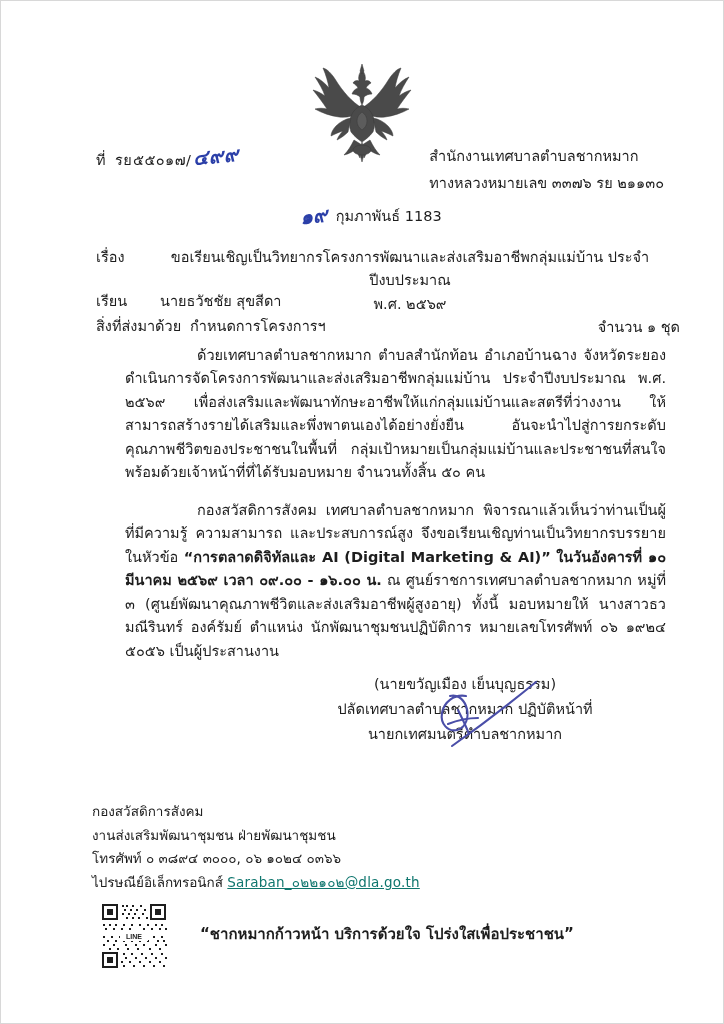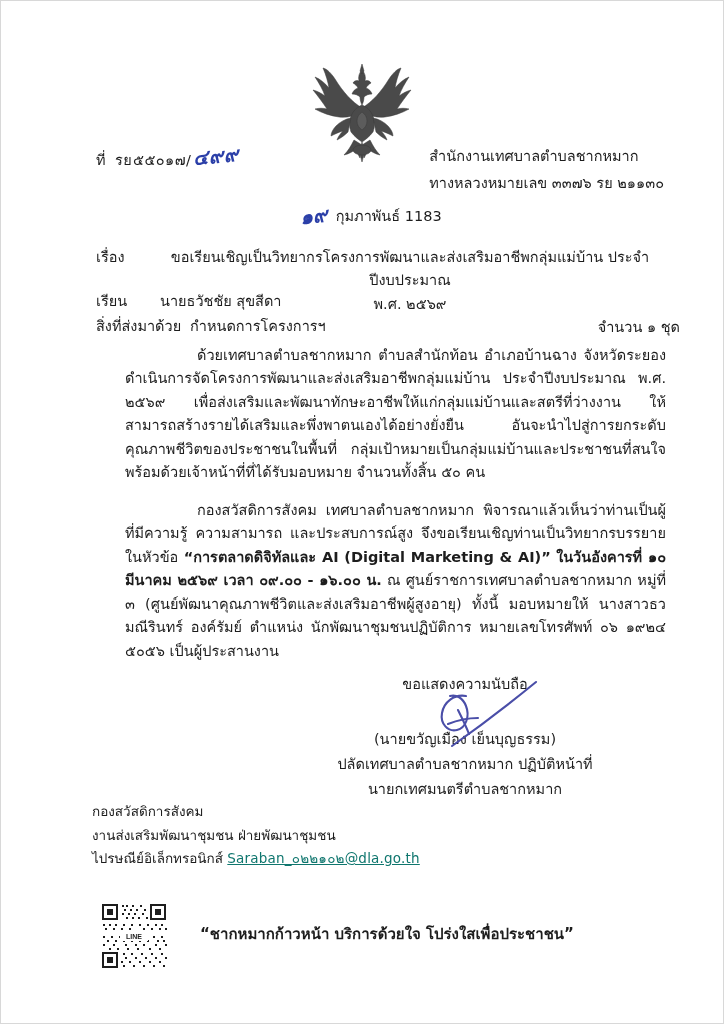--- a/index.html
+++ b/index.html
@@ -268,38 +268,38 @@
     <span class="fl">สิ่งที่ส่งมาด้วย</span><span class="fv">กำหนดการโครงการฯ</span>
   </div>
   <div class="encl-count">จำนวน ๑ ชุด</div>
 
   <div class="body">
     <p>ด้วยเทศบาลตำบลชากหมาก ตำบลสำนักท้อน อำเภอบ้านฉาง จังหวัดระยอง ดำเนินการจัดโครงการพัฒนาและส่งเสริมอาชีพกลุ่มแม่บ้าน ประจำปีงบประมาณ พ.ศ. ๒๕๖๙ เพื่อส่งเสริมและพัฒนาทักษะอาชีพให้แก่กลุ่มแม่บ้านและสตรีที่ว่างงาน ให้สามารถสร้างรายได้เสริมและพึ่งพาตนเองได้อย่างยั่งยืน อันจะนำไปสู่การยกระดับคุณภาพชีวิตของประชาชนในพื้นที่ กลุ่มเป้าหมายเป็นกลุ่มแม่บ้านและประชาชนที่สนใจ พร้อมด้วยเจ้าหน้าที่ที่ได้รับมอบหมาย จำนวนทั้งสิ้น ๕๐ คน</p>
     <p><span>กองสวัสดิการสังคม เทศบาลตำบลชากหมาก พิจารณาแล้วเห็นว่าท่านเป็นผู้ที่มีความรู้ ความสามารถ และประสบการณ์สูง จึงขอเรียนเชิญท่านเป็นวิทยากรบรรยายในหัวข้อ </span><span class="topic">“การตลาดดิจิทัลและ AI (Digital Marketing &amp; AI)”</span><span> </span><span class="when">ในวันอังคารที่ ๑๐ มีนาคม ๒๕๖๙ เวลา ๐๙.๐๐ - ๑๖.๐๐ น.</span><span> ณ ศูนย์ราชการเทศบาลตำบลชากหมาก หมู่ที่ ๓ (ศูนย์พัฒนาคุณภาพชีวิตและส่งเสริมอาชีพผู้สูงอายุ) ทั้งนี้ มอบหมายให้ นางสาวธวมณีรินทร์ องค์รัมย์ ตำแหน่ง นักพัฒนาชุมชนปฏิบัติการ หมายเลขโทรศัพท์ ๐๖ ๑๙๒๔ ๕๐๕๖ เป็นผู้ประสานงาน</span></p>
   </div>
 
   <div class="sign-wrap">
-    <div class="sign-regards">ขอแสดงความนับถือ</div>
     <svg class="sig-svg" width="190" height="74" viewBox="0 0 190 74" aria-hidden="true">
       <g fill="none" stroke="#4a4ea8" stroke-width="2.1" stroke-linecap="round">
         <path d="M162 2 C140 20 112 42 78 66"></path>
         <path d="M92 16 C80 14 70 22 68 33 C66 44 74 52 83 50 C92 48 96 36 92 26
                  C89 18 82 14 76 16"></path>
         <path d="M84 30 C88 38 92 46 95 54"></path>
         <path d="M74 44 C84 40 94 38 104 38"></path>
       </g>
     </svg>
     <div>(นายขวัญเมือง เย็นบุญธรรม)</div>
     <div>ปลัดเทศบาลตำบลชากหมาก ปฏิบัติหน้าที่</div>
     <div>นายกเทศมนตรีตำบลชากหมาก</div>
   </div>
 
   <div class="footer">
     <div>กองสวัสดิการสังคม</div>
     <div>งานส่งเสริมพัฒนาชุมชน ฝ่ายพัฒนาชุมชน</div>
+    <div>โทรศัพท์ ๐ ๓๘๙๔ ๓๐๐๐, ๐๖ ๑๐๒๔ ๐๓๖๖</div>
     <div><span>ไปรษณีย์อิเล็กทรอนิกส์</span> <span class="email-link">Saraban_๐๒๒๑๐๒@dla.go.th</span></div>
   </div>
 
   <div class="qr-box">
     <svg width="68" height="68" viewBox="0 0 68 68" aria-hidden="true">
       <rect width="68" height="68" fill="#ffffff"></rect>
       <g fill="#1d1d1d">
 
         <rect x="2" y="2" width="16" height="16"></rect>
         <rect x="4" y="4" width="12" height="12" fill="#fff"></rect>

